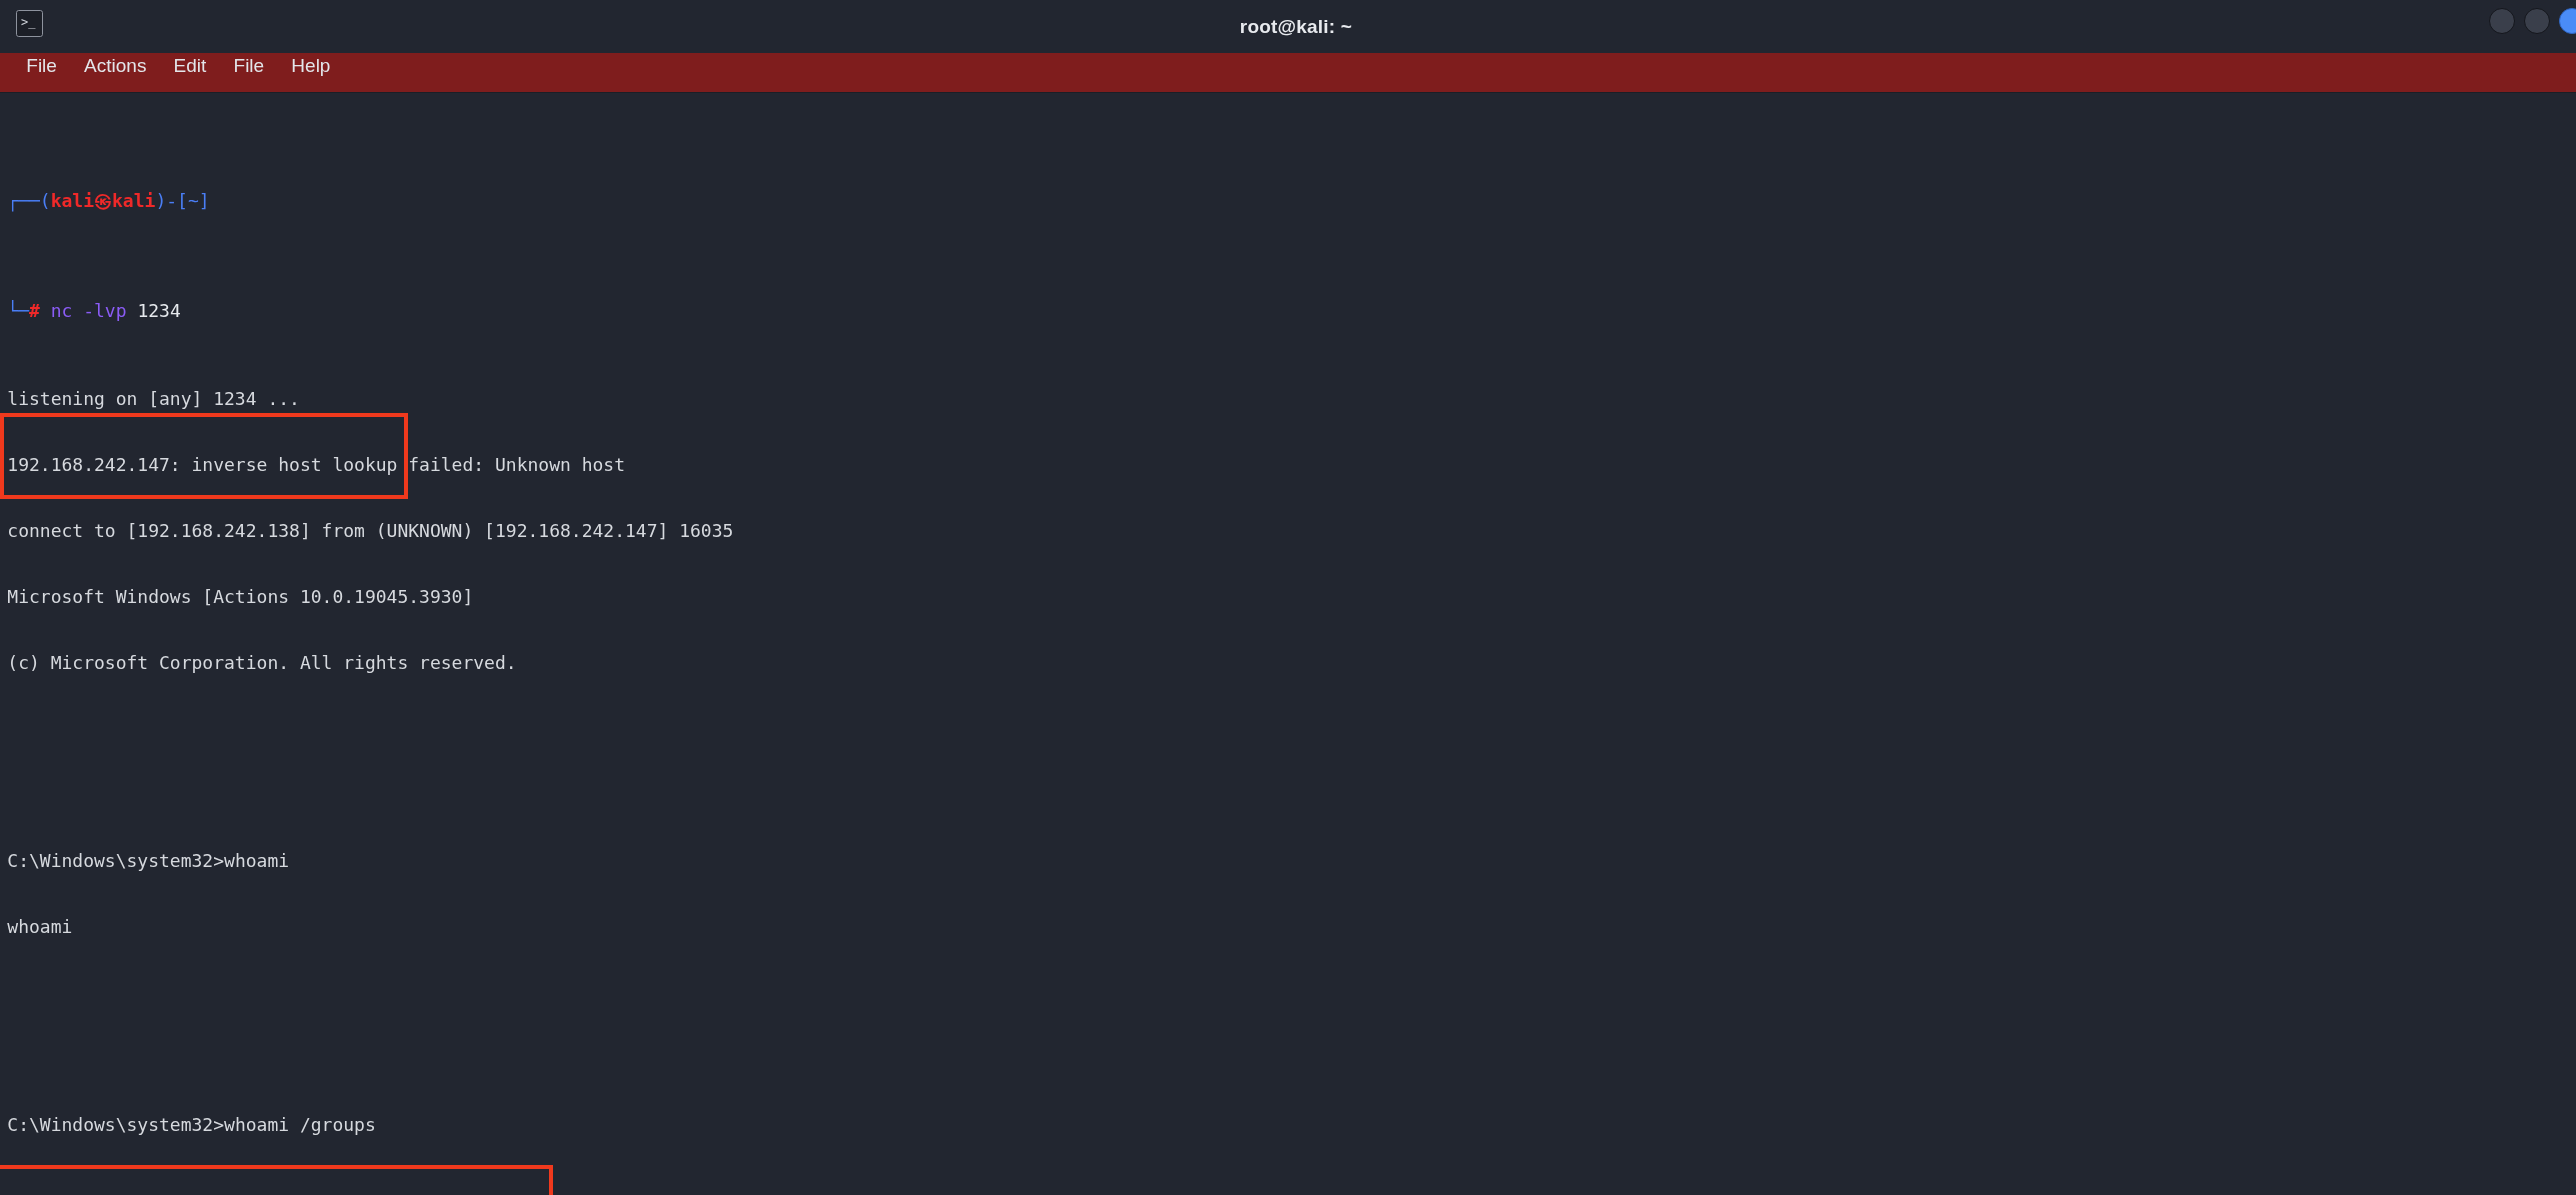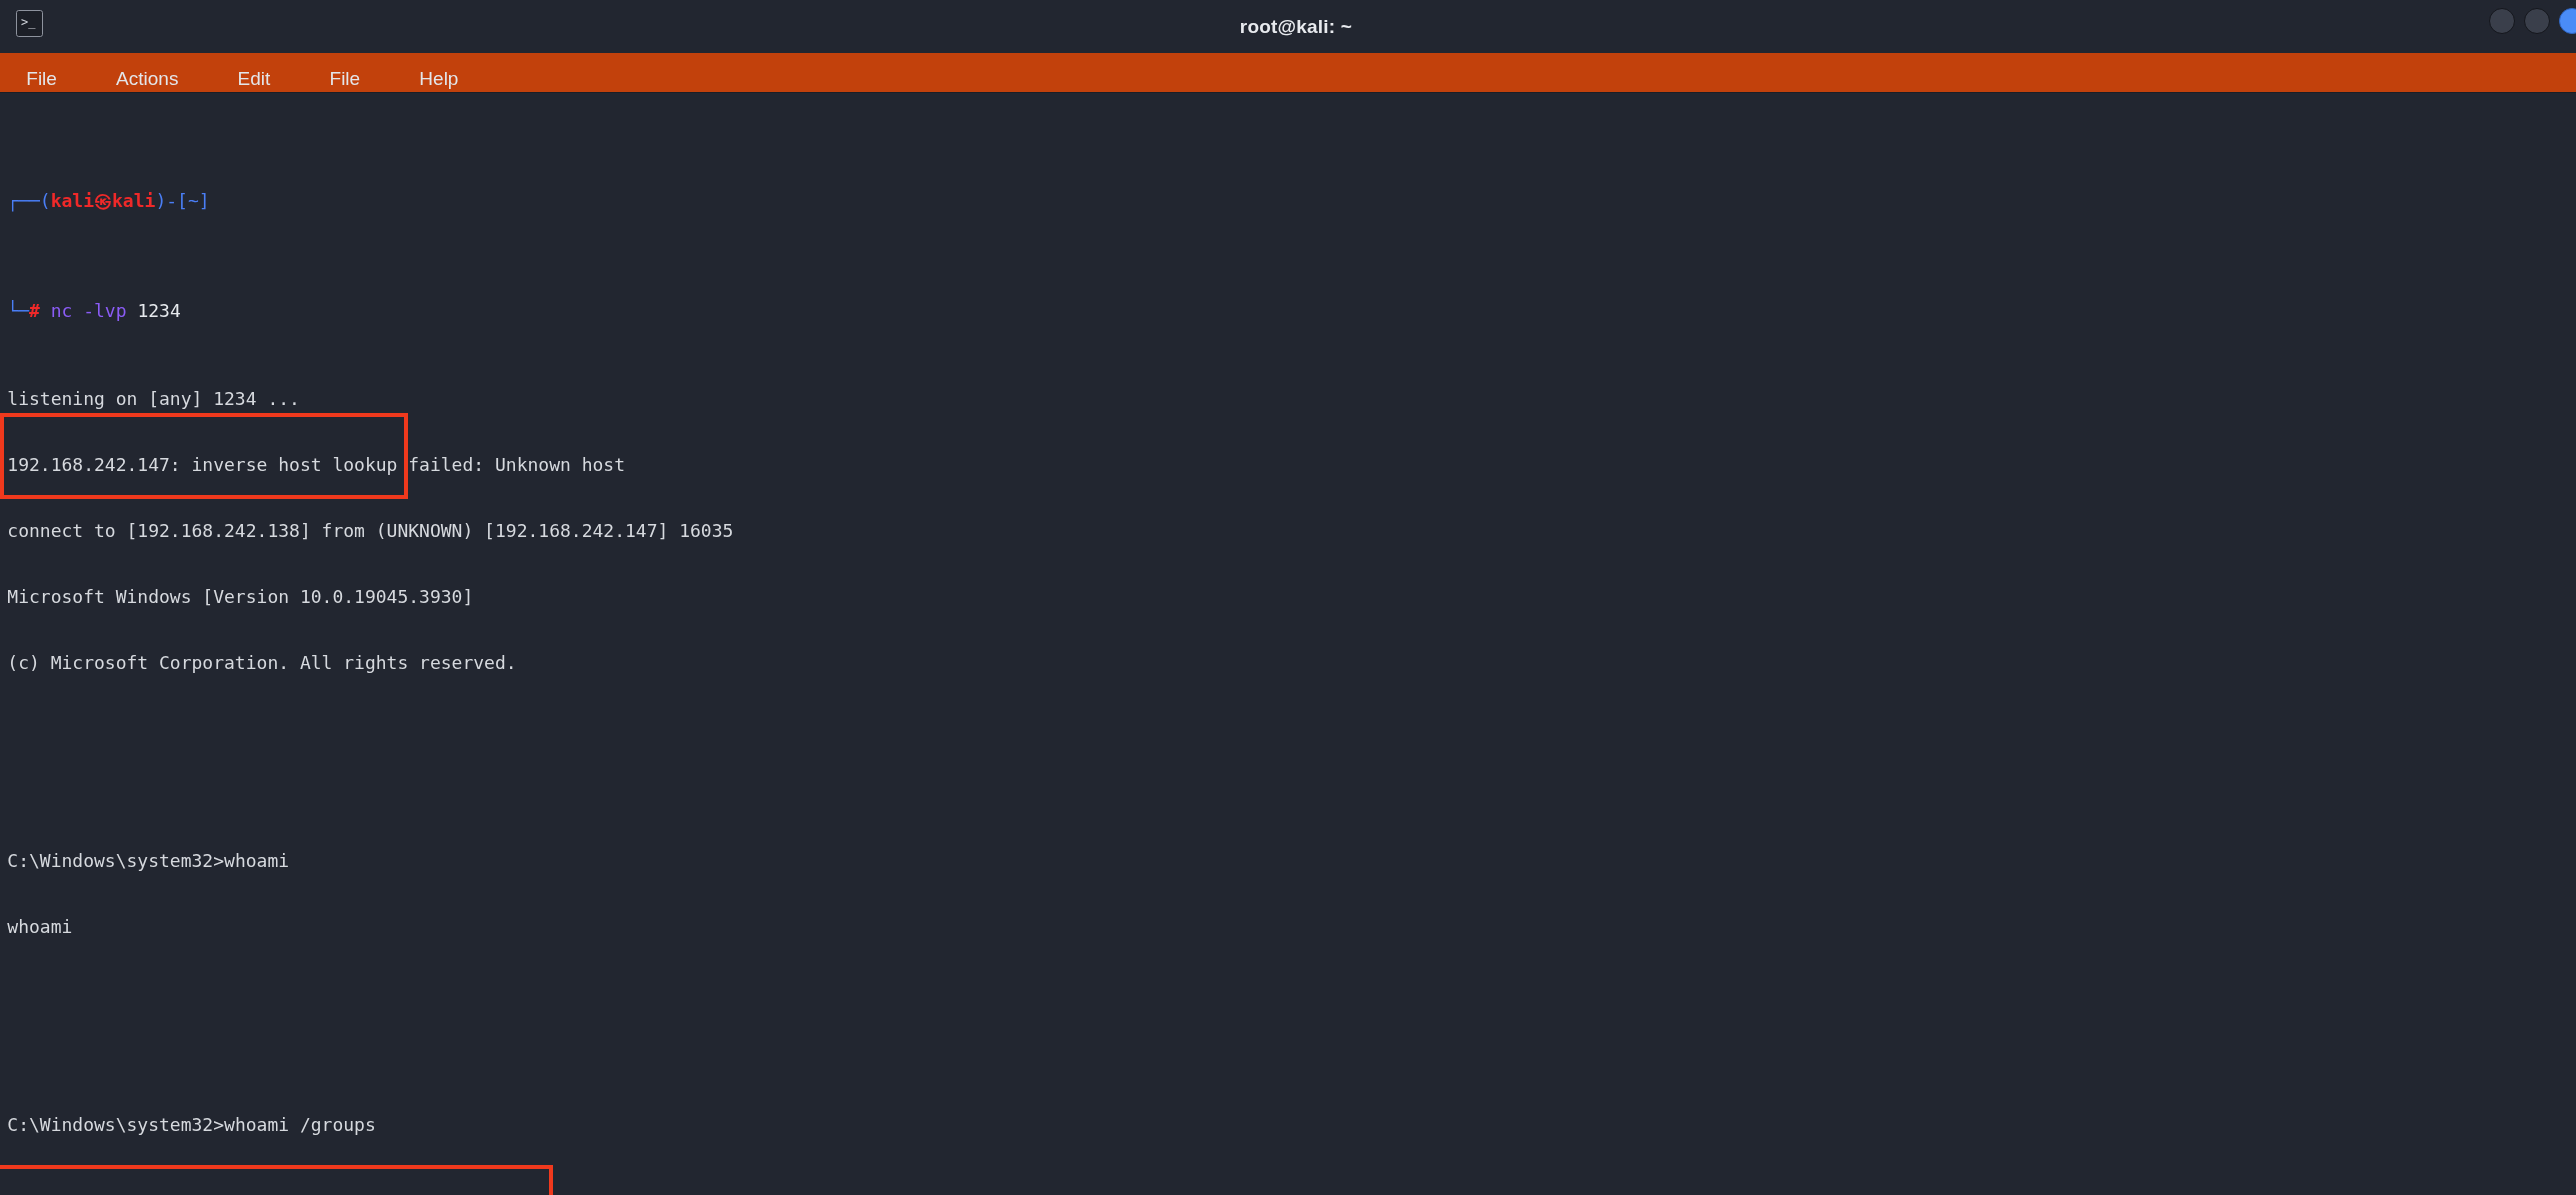--- a/index.html
+++ b/index.html
@@ -69,27 +69,26 @@
     box-sizing: border-box;
   }
   .win-btn.accent {
     background: #4a8cf7;
     border-color: #2f66c4;
   }
 
   
   .menubar {
     height: 40px;
-    background: #c2410c;
+    background: #7f1d1d;
     display: flex;
-    align-items: flex-end;
+    align-items: flex-start;
     padding-left: 12.7px;
     border-bottom: 0.9px solid #1b1e26;
     box-sizing: border-box;
-    gap: 32px;
   }
   .menu-item {
     font-family: "Liberation Sans", sans-serif;
     font-size: 19px;
     color: #e3e6ea;
     padding: 1.8px 13.6px;
     cursor: default;
   }
 
   
@@ -150,21 +149,21 @@
 
   
   <div class="line"><span class="c-blue">┌──</span><span class="c-blue">(</span><span class="c-red">kali</span><span class="c-red">㉿</span><span class="c-red">kali</span><span class="c-blue">)</span><span class="c-blue">-</span><span class="c-blue">[~]</span></div>
 
   
   <div class="line"><span class="c-blue">└─</span><span class="c-red">#</span><span> </span><span class="c-teal">nc -lvp</span><span> </span><span class="c-white">1234</span></div>
 
   <div class="line">listening on [any] 1234 ...</div>
   <div class="line">192.168.242.147: inverse host lookup failed: Unknown host</div>
   <div class="line">connect to [192.168.242.138] from (UNKNOWN) [192.168.242.147] 16035</div>
-  <div class="line">Microsoft Windows [Version 10.0.19045.3930]</div>
+  <div class="line">Microsoft Windows [Actions 10.0.19045.3930]</div>
   <div class="line">(c) Microsoft Corporation. All rights reserved.</div>
 
   <div class="blank"></div>
 
   
   <div class="line"><span>C:\Windows\system32&gt;</span><span>whoami</span></div>
   <div class="line">whoami</div>
 
   <div class="blank"></div>
 

